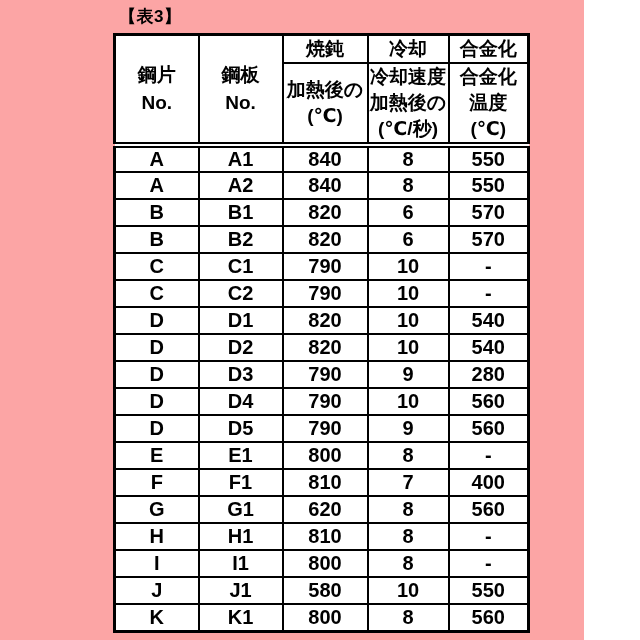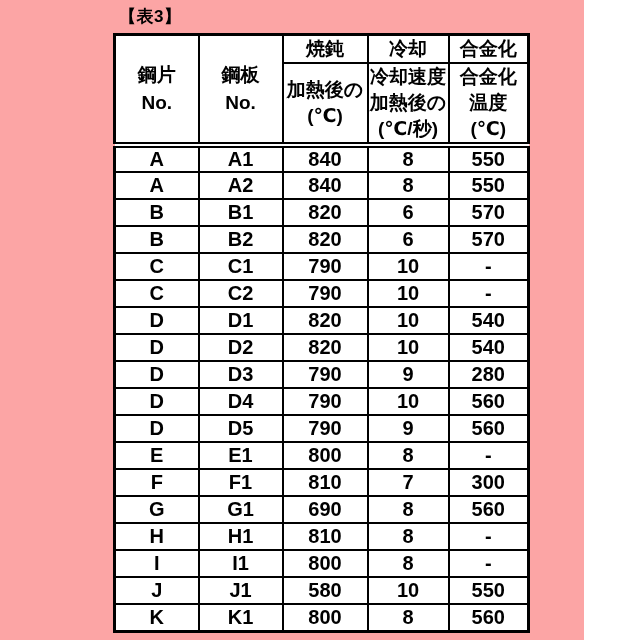--- a/index.html
+++ b/index.html
@@ -187,26 +187,26 @@
           <td>E1</td>
           <td>800</td>
           <td>8</td>
           <td>-</td>
         </tr>
         <tr>
           <td>F</td>
           <td>F1</td>
           <td>810</td>
           <td>7</td>
-          <td>300</td>
+          <td>400</td>
         </tr>
         <tr>
           <td>G</td>
           <td>G1</td>
-          <td>690</td>
+          <td>620</td>
           <td>8</td>
           <td>560</td>
         </tr>
         <tr>
           <td>H</td>
           <td>H1</td>
           <td>810</td>
           <td>8</td>
           <td>-</td>
         </tr>

